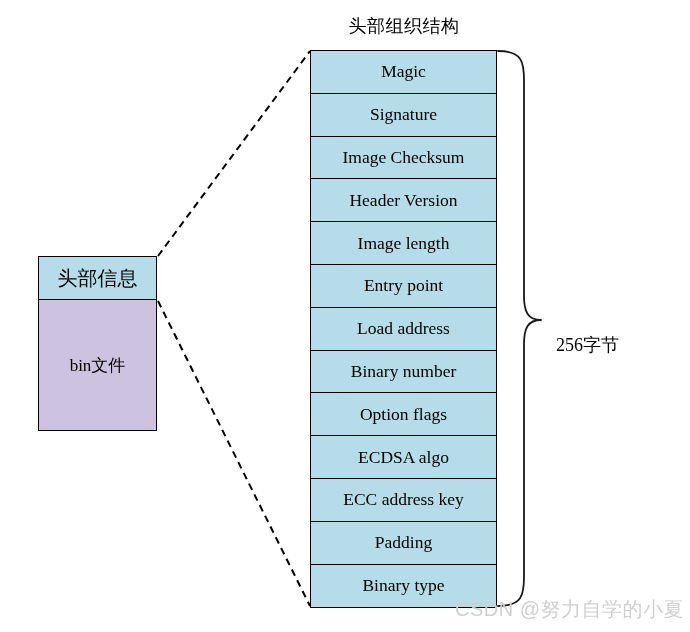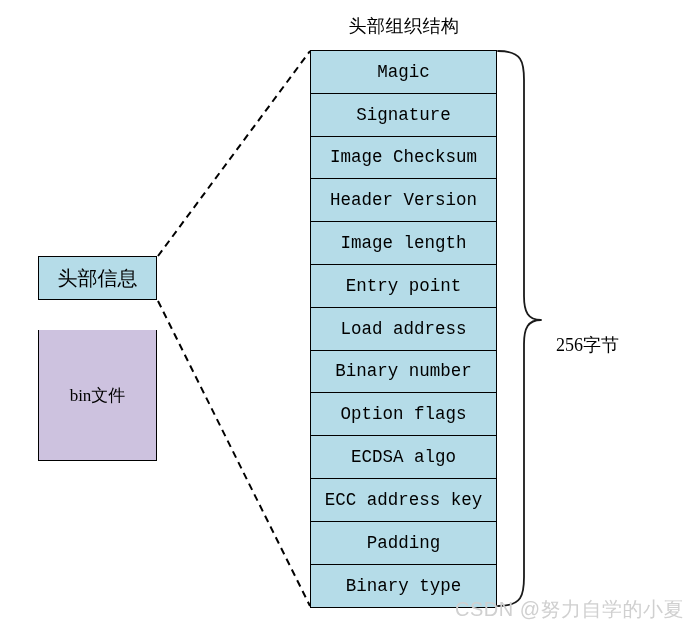--- a/index.html
+++ b/index.html
@@ -64,42 +64,41 @@
   .file-block.header-info {
     height: 44px;
     background: #b5dce8;
     font-size: 20px;
   }
   .file-block.bin-file {
     height: 131px;
     background: #cdc2df;
     border-top: none;
     font-size: 17px;
-    margin-top: 30px;
   }
 
   
   .header-table {
     position: absolute;
     left: 310px;
     top: 50px;
     width: 187px;
     box-sizing: border-box;
     border: 1.4px solid #000;
     background: #b5dce8;
   }
   .header-row {
     box-sizing: border-box;
     height: 42.8px;
     background: #b5dce8;
     border-bottom: 1.3px solid #000;
     display: flex;
     align-items: center;
     justify-content: center;
-    font-family: Liberation Mono, monospace;
+    font-family: Liberation Serif, serif;
     font-size: 17.5px;
     color: #000;
     white-space: nowrap;
   }
   .header-row:last-child {
     border-bottom: none;
   }
 
   
   .size-label {

